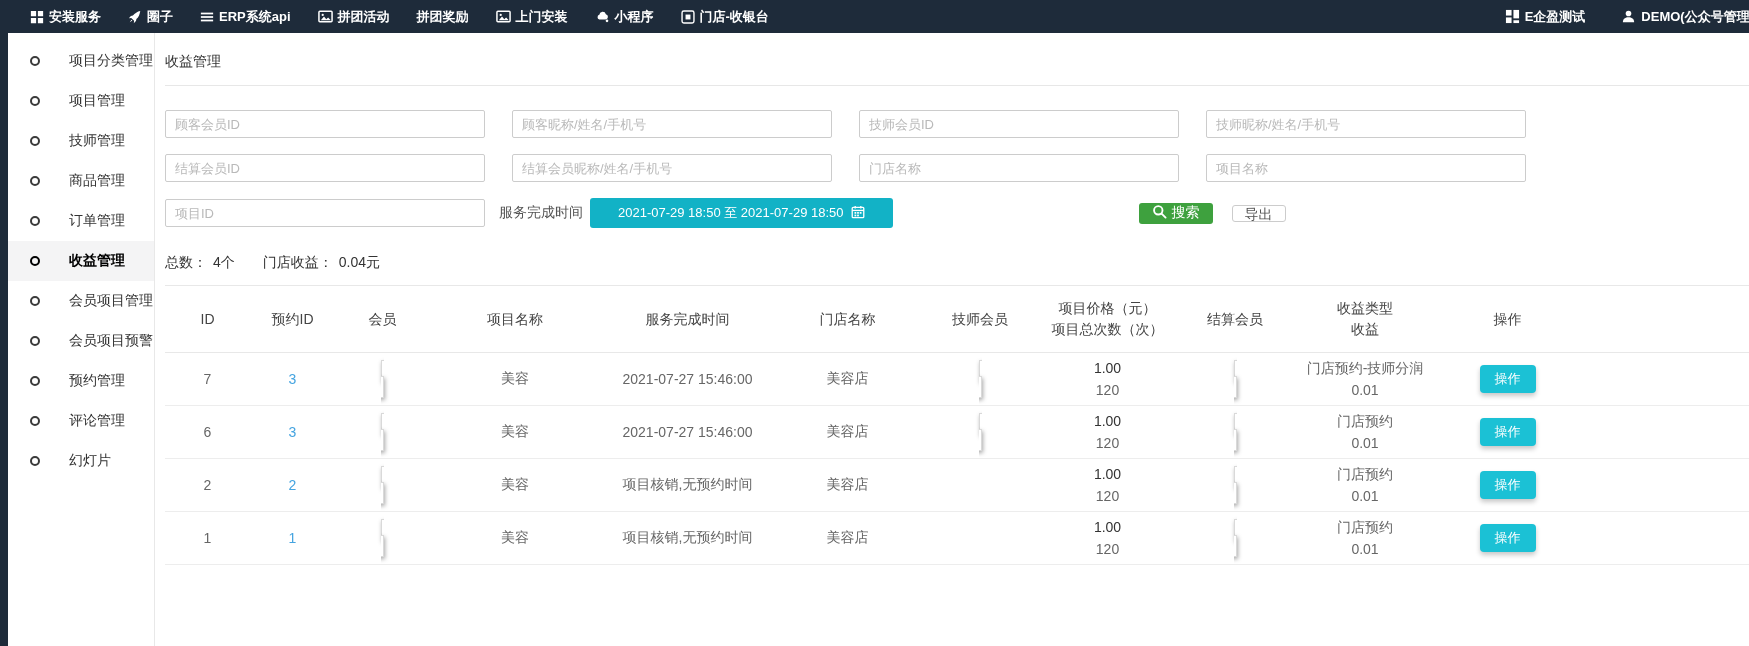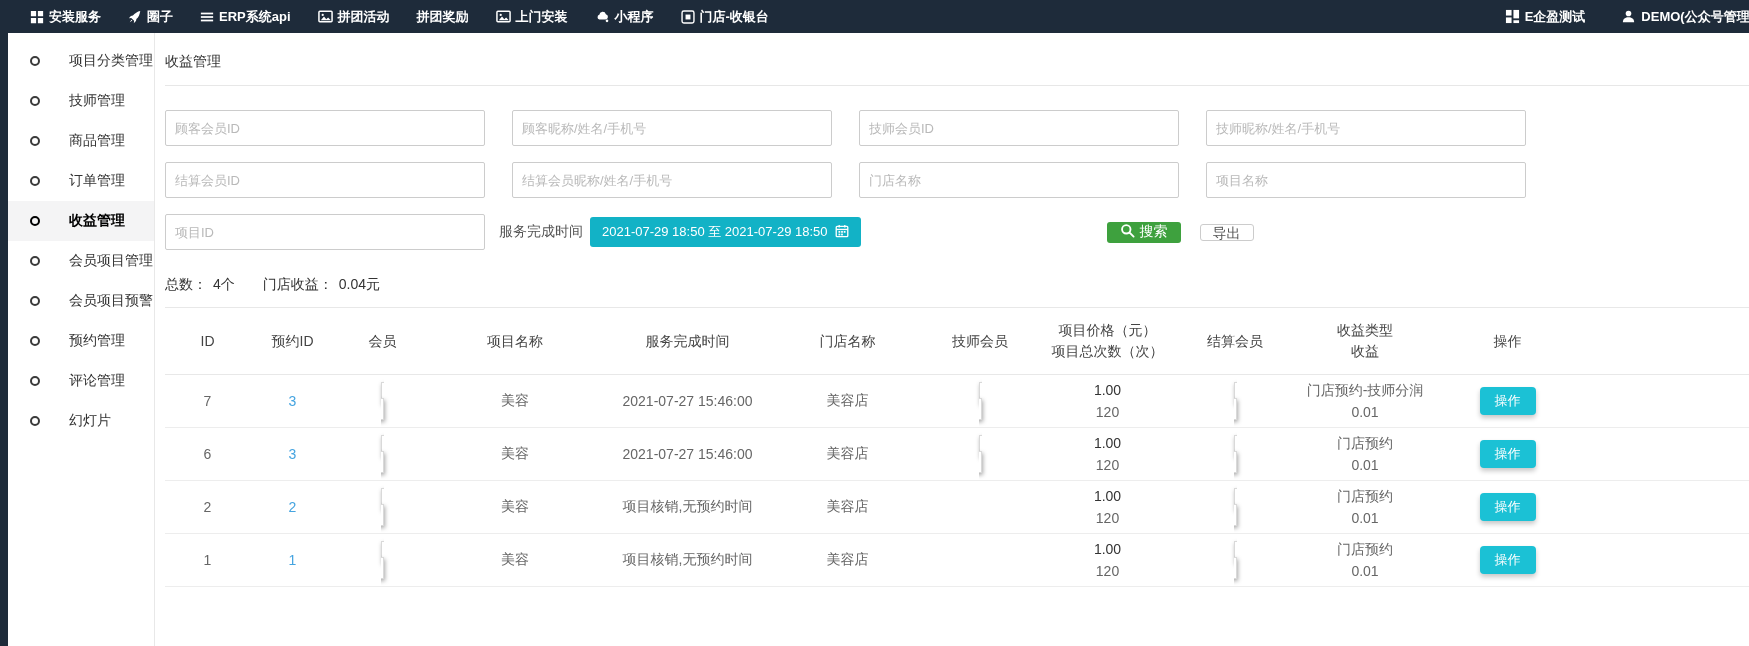--- a/index.html
+++ b/index.html
@@ -30,29 +30,29 @@
   .side-item.active .dot { border-color:#000; }
 
   .content { flex:1; padding:16px 0 0 10px; overflow:hidden; }
   .page-title { font-size:14px; color:#333; padding:4px 0 14px 0;
     border-bottom:1px solid #e7e7e7; }
 
   
   .filters { margin-top:24px; }
   .filter-grid { display:grid; grid-template-columns:repeat(4,320px); column-gap:27px;
     row-gap:16px; }
-  .f-input { height:36px; border:1px solid #ccc; border-radius:2px; padding:0 9px;
+  .f-input { height:28px; border:1px solid #ccc; border-radius:2px; padding:0 9px;
     font-size:13px; color:#333; background:#fff; outline:none; width:100%;
     font-family:"Liberation Sans","DejaVu Sans",sans-serif; }
   .f-input::placeholder { color:#b9b9b9; }
   .filter-row3 { display:flex; align-items:center; margin-top:16px; }
   .filter-row3 .f-input { width:320px; }
   .time-label { margin-left:14px; font-size:14px; color:#555; white-space:nowrap; }
   .date-btn { margin-left:7px; height:30px; background:#12b2c6; color:#fff; border:none;
-    border-radius:3px; font-size:13px; padding:0 12px; display:flex; align-items:center;
+    border-radius:3px; font-size:13px; padding:0 28px; display:flex; align-items:center;
     gap:7px; cursor:pointer; white-space:nowrap;
     font-family:"Liberation Sans","DejaVu Sans",sans-serif; }
   .search-btn { margin-left:246px; height:21px; background:#3ea13e; color:#fff; border:none;
     border-radius:3px; font-size:14px; padding:4px 13px; display:flex; align-items:center;
     gap:5px; cursor:pointer; font-family:"Liberation Sans","DejaVu Sans",sans-serif; }
   .export-btn { margin-left:19px; height:17px; background:#fff; color:#555;
     border:1px solid #ccc; border-radius:3px; font-size:14px; padding:0 12px;
     cursor:pointer; font-family:"Liberation Sans","DejaVu Sans",sans-serif; }
 
   
@@ -191,20 +191,24 @@
     </div>
   </div>
 
   <div class="main">
     <div class="edge-strip"></div>
 
     <div class="sidebar">
       <div class="side-item">
         <span class="dot"></span>
         <span>项目分类管理</span>
+      </div>
+      <div class="side-item">
+        <span class="dot"></span>
+        <span>项目管理</span>
       </div>
       <div class="side-item">
         <span class="dot"></span>
         <span>技师管理</span>
       </div>
       <div class="side-item">
         <span class="dot"></span>
         <span>商品管理</span>
       </div>
       <div class="side-item">

